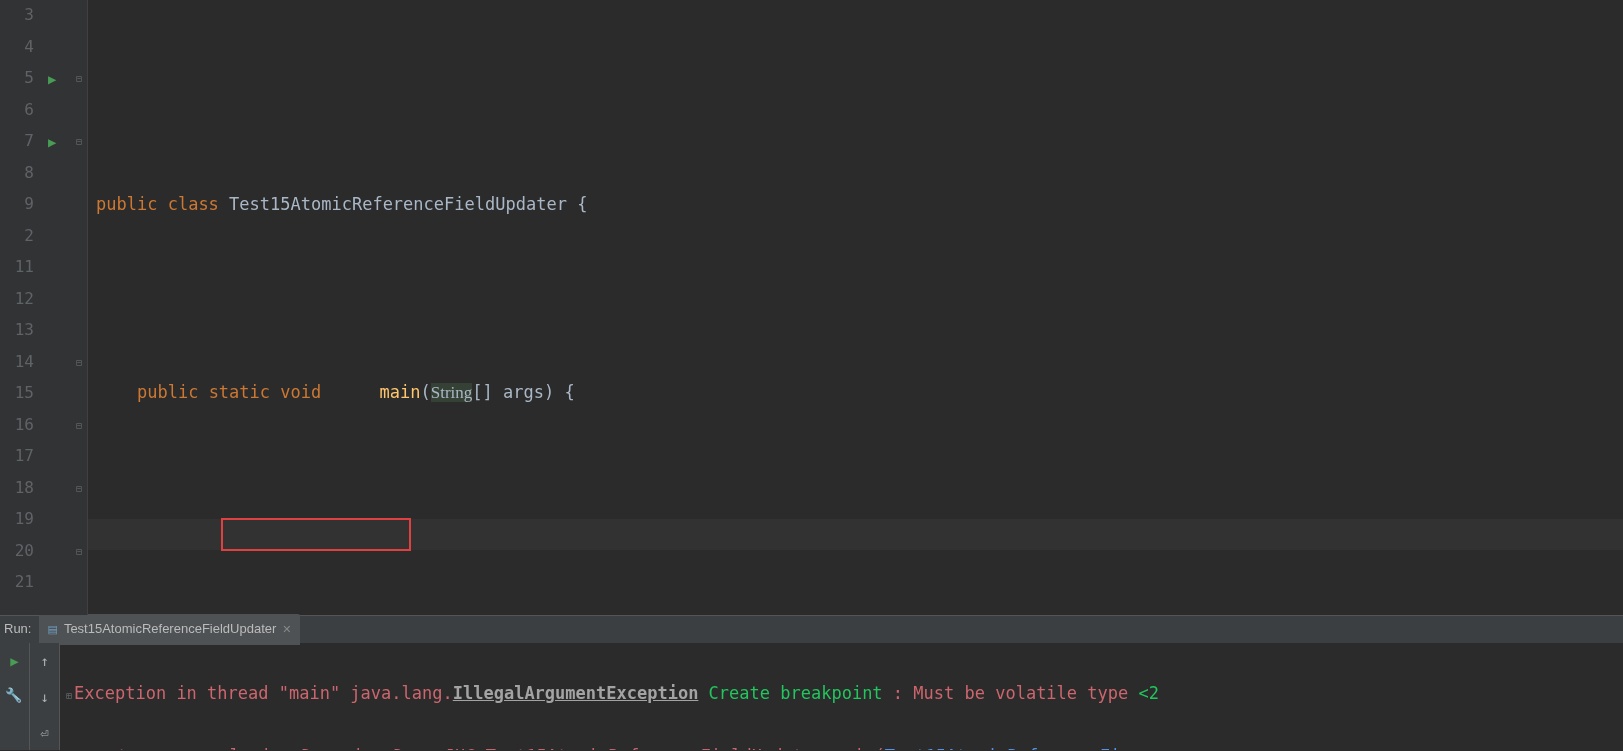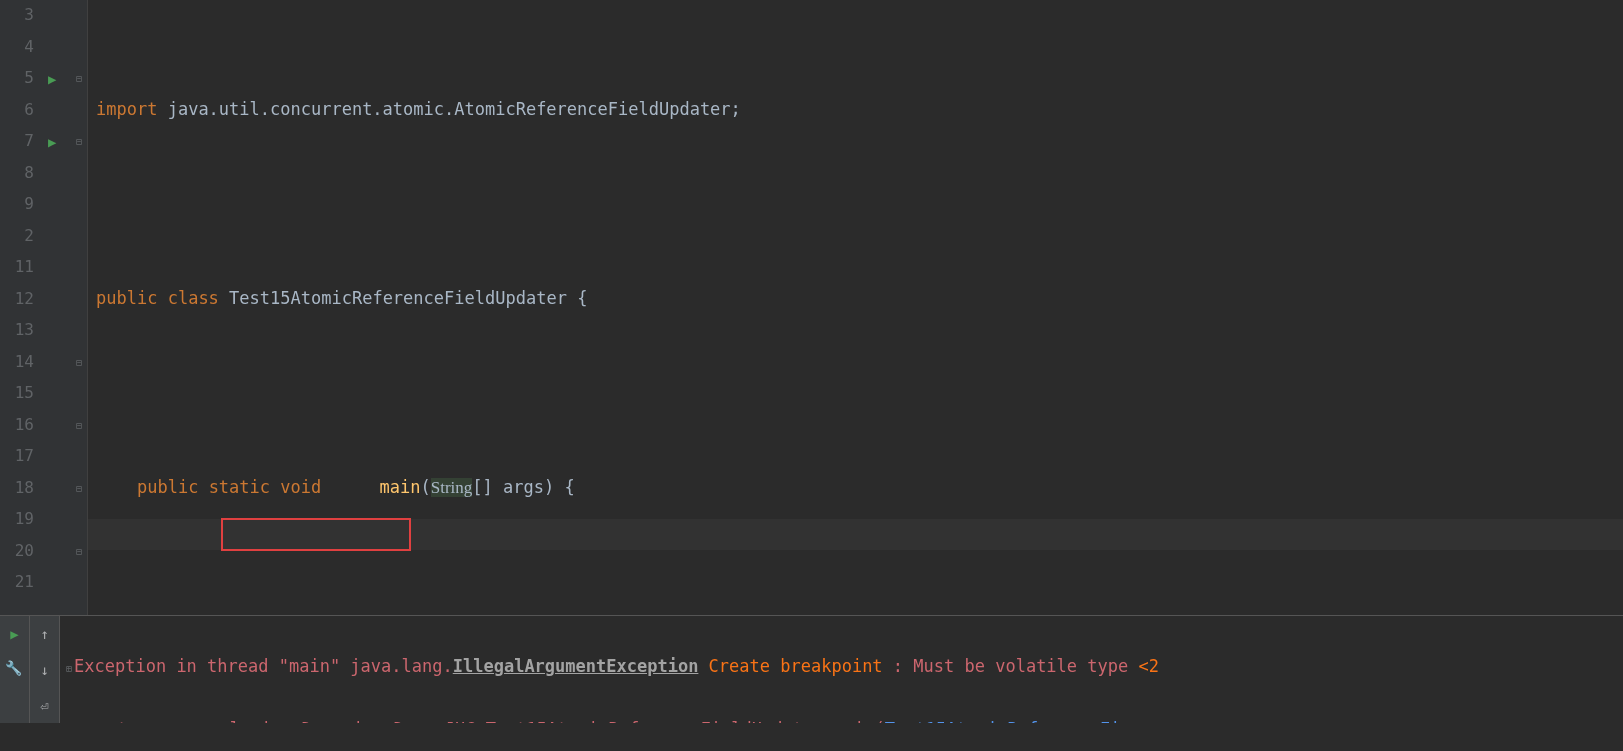--- a/index.html
+++ b/index.html
@@ -142,21 +142,21 @@
   .console {
     flex: 1;
     padding: 4px 6px;
     font-size: 17px;
     white-space: pre;
     overflow: hidden;
   }
   .err { color: #cc666e; }
   .link { color: #5394ec; text-decoration: underline; }
   .link-err { color: #a3a3a3; text-decoration: underline; font-weight: bold; }
-  .breakpoint-hint { color: #f97316; text-align: center; }
+  .breakpoint-hint { color: #22c55e; text-align: center; }
   .tb-icon { color: #afb1b3; font-size: 14px; cursor: pointer; }
   .tb-play { color: #499c54; }
   .expand-icon { color: #606366; font-size: 10px; margin-right: 2px; }
 </style>
 </head>
 <body>
 
 <div class="editor">
   <div class="gutter">
     <div class="line">3</div>
@@ -186,21 +186,20 @@
   <div class="fold-col">
     <span class="fold-mark" style="top:70px">⊟</span>
     <span class="fold-mark" style="top:133px">⊟</span>
     <span class="fold-mark" style="top:354px">⊟</span>
     <span class="fold-mark" style="top:417px">⊟</span>
     <span class="fold-mark" style="top:480px">⊟</span>
     <span class="fold-mark" style="top:543px">⊟</span>
   </div>
   <div class="code">
     <div class="current-line-bg"></div>
-    <div class="line"><span class="kw">import</span> <span>java.util.concurrent.atomic.AtomicReferenceFieldUpdater;</span></div>
     <div class="line"></div>
     <div class="line"><span class="kw">public</span> <span class="kw">class</span> <span>Test15AtomicReferenceFieldUpdater</span> <span>{</span></div>
     <div class="line"></div>
     <div class="line">    <span class="kw">public</span> <span class="kw">static</span> <span class="kw">void</span> <span class="method">main</span><span>(</span><span class="hl-green">String</span><span>[] args) {</span></div>
     <div class="line"></div>
     
     
     
     
     
@@ -208,20 +207,28 @@
     
     
     
     
     
     <div class="annotation-box"></div>
   </div>
 </div>
 
 <div class="run-panel">
+  <div class="run-header">
+    <span>Run:</span>
+    <div class="run-tab">
+      <span style="color:#6e9cbe;font-size:11px;">▤</span>
+      <span>Test15AtomicReferenceFieldUpdater</span>
+      <span class="run-tab-close">✕</span>
+    </div>
+  </div>
   <div class="run-body">
     <div class="run-toolbar">
       <span class="tb-icon tb-play">▶</span>
       <span class="tb-icon">🔧</span>
     </div>
     <div class="run-toolbar2">
       <span class="tb-icon">↑</span>
       <span class="tb-icon">↓</span>
       <span class="tb-icon">⏎</span>
     </div>

